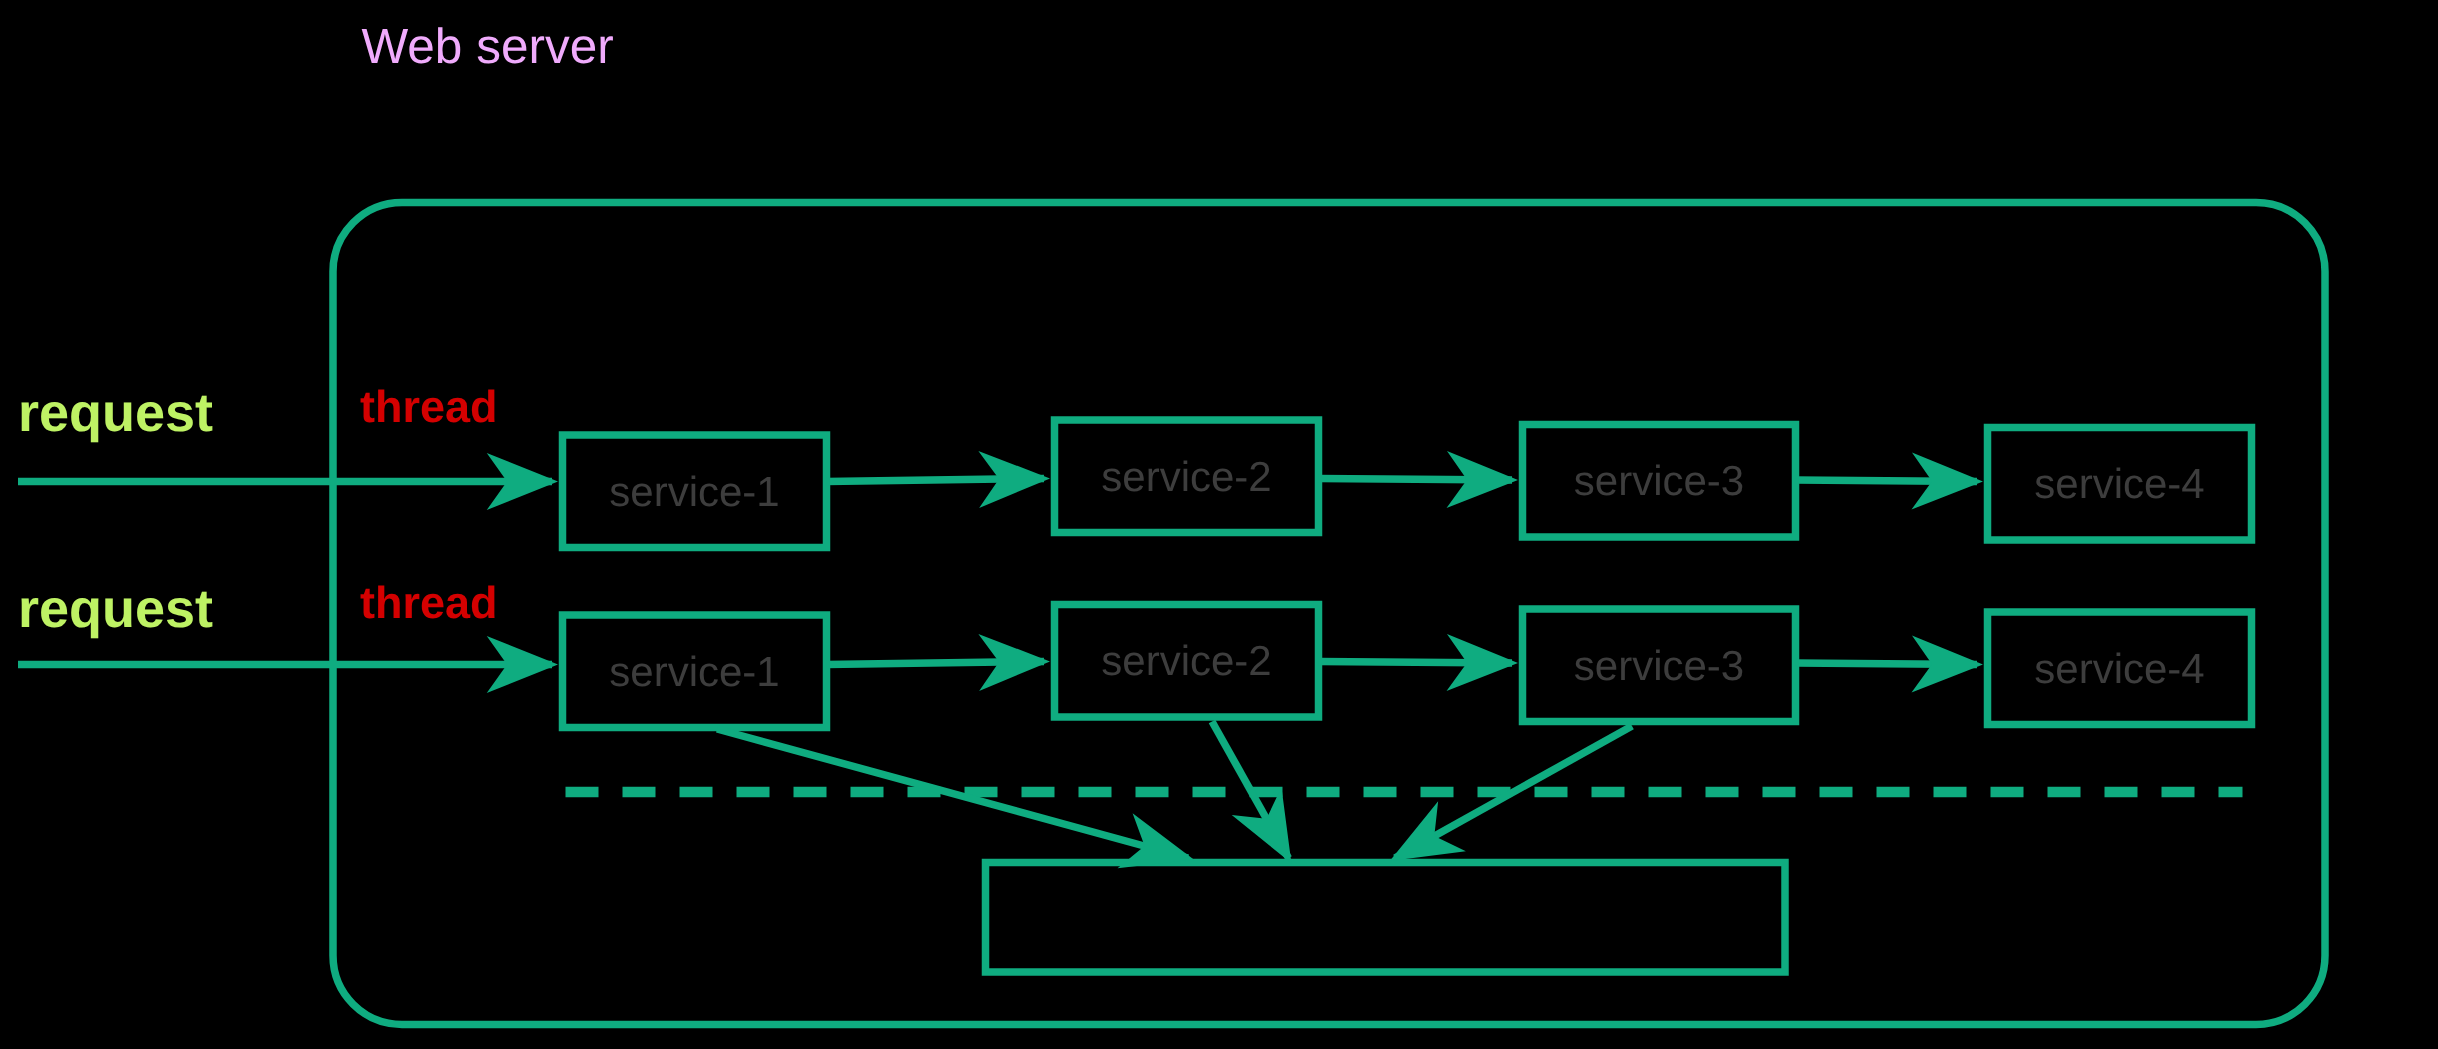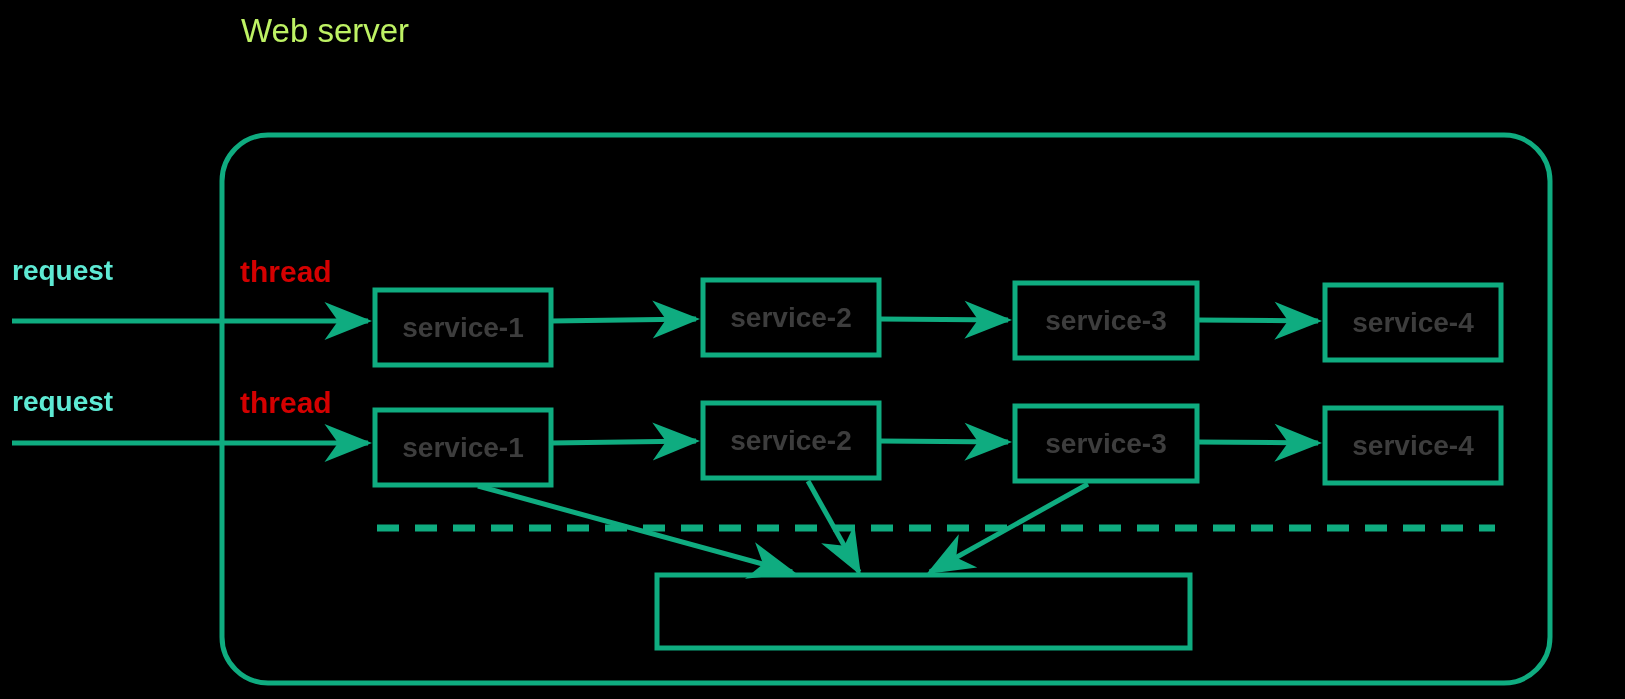--- a/index.html
+++ b/index.html
@@ -22,38 +22,38 @@
     width: 1625px;
     height: 699px;
   }
   .lbl {
     position: absolute;
     white-space: nowrap;
     line-height: 1;
   }
   .title-text {
     font-size: 33px;
-    color: #bef264;
+    color: #f0abfc;
     font-weight: 400;
   }
   .request-text {
-    font-size: 28px;
-    color: #5eead4;
+    font-size: 36px;
+    color: #bef264;
     font-weight: 700;
   }
   .thread-text {
     font-size: 30px;
     color: #d40000;
     font-weight: 700;
   }
   .service-text {
     position: absolute;
     font-size: 28px;
     color: #3d3d3d;
-    font-weight: 700;
+    font-weight: 400;
     display: flex;
     align-items: center;
     justify-content: center;
     line-height: 1;
   }
   .note-text {
     font-size: 25px;
     color: #d40000;
     font-weight: 700;
     letter-spacing: 0.5px;

